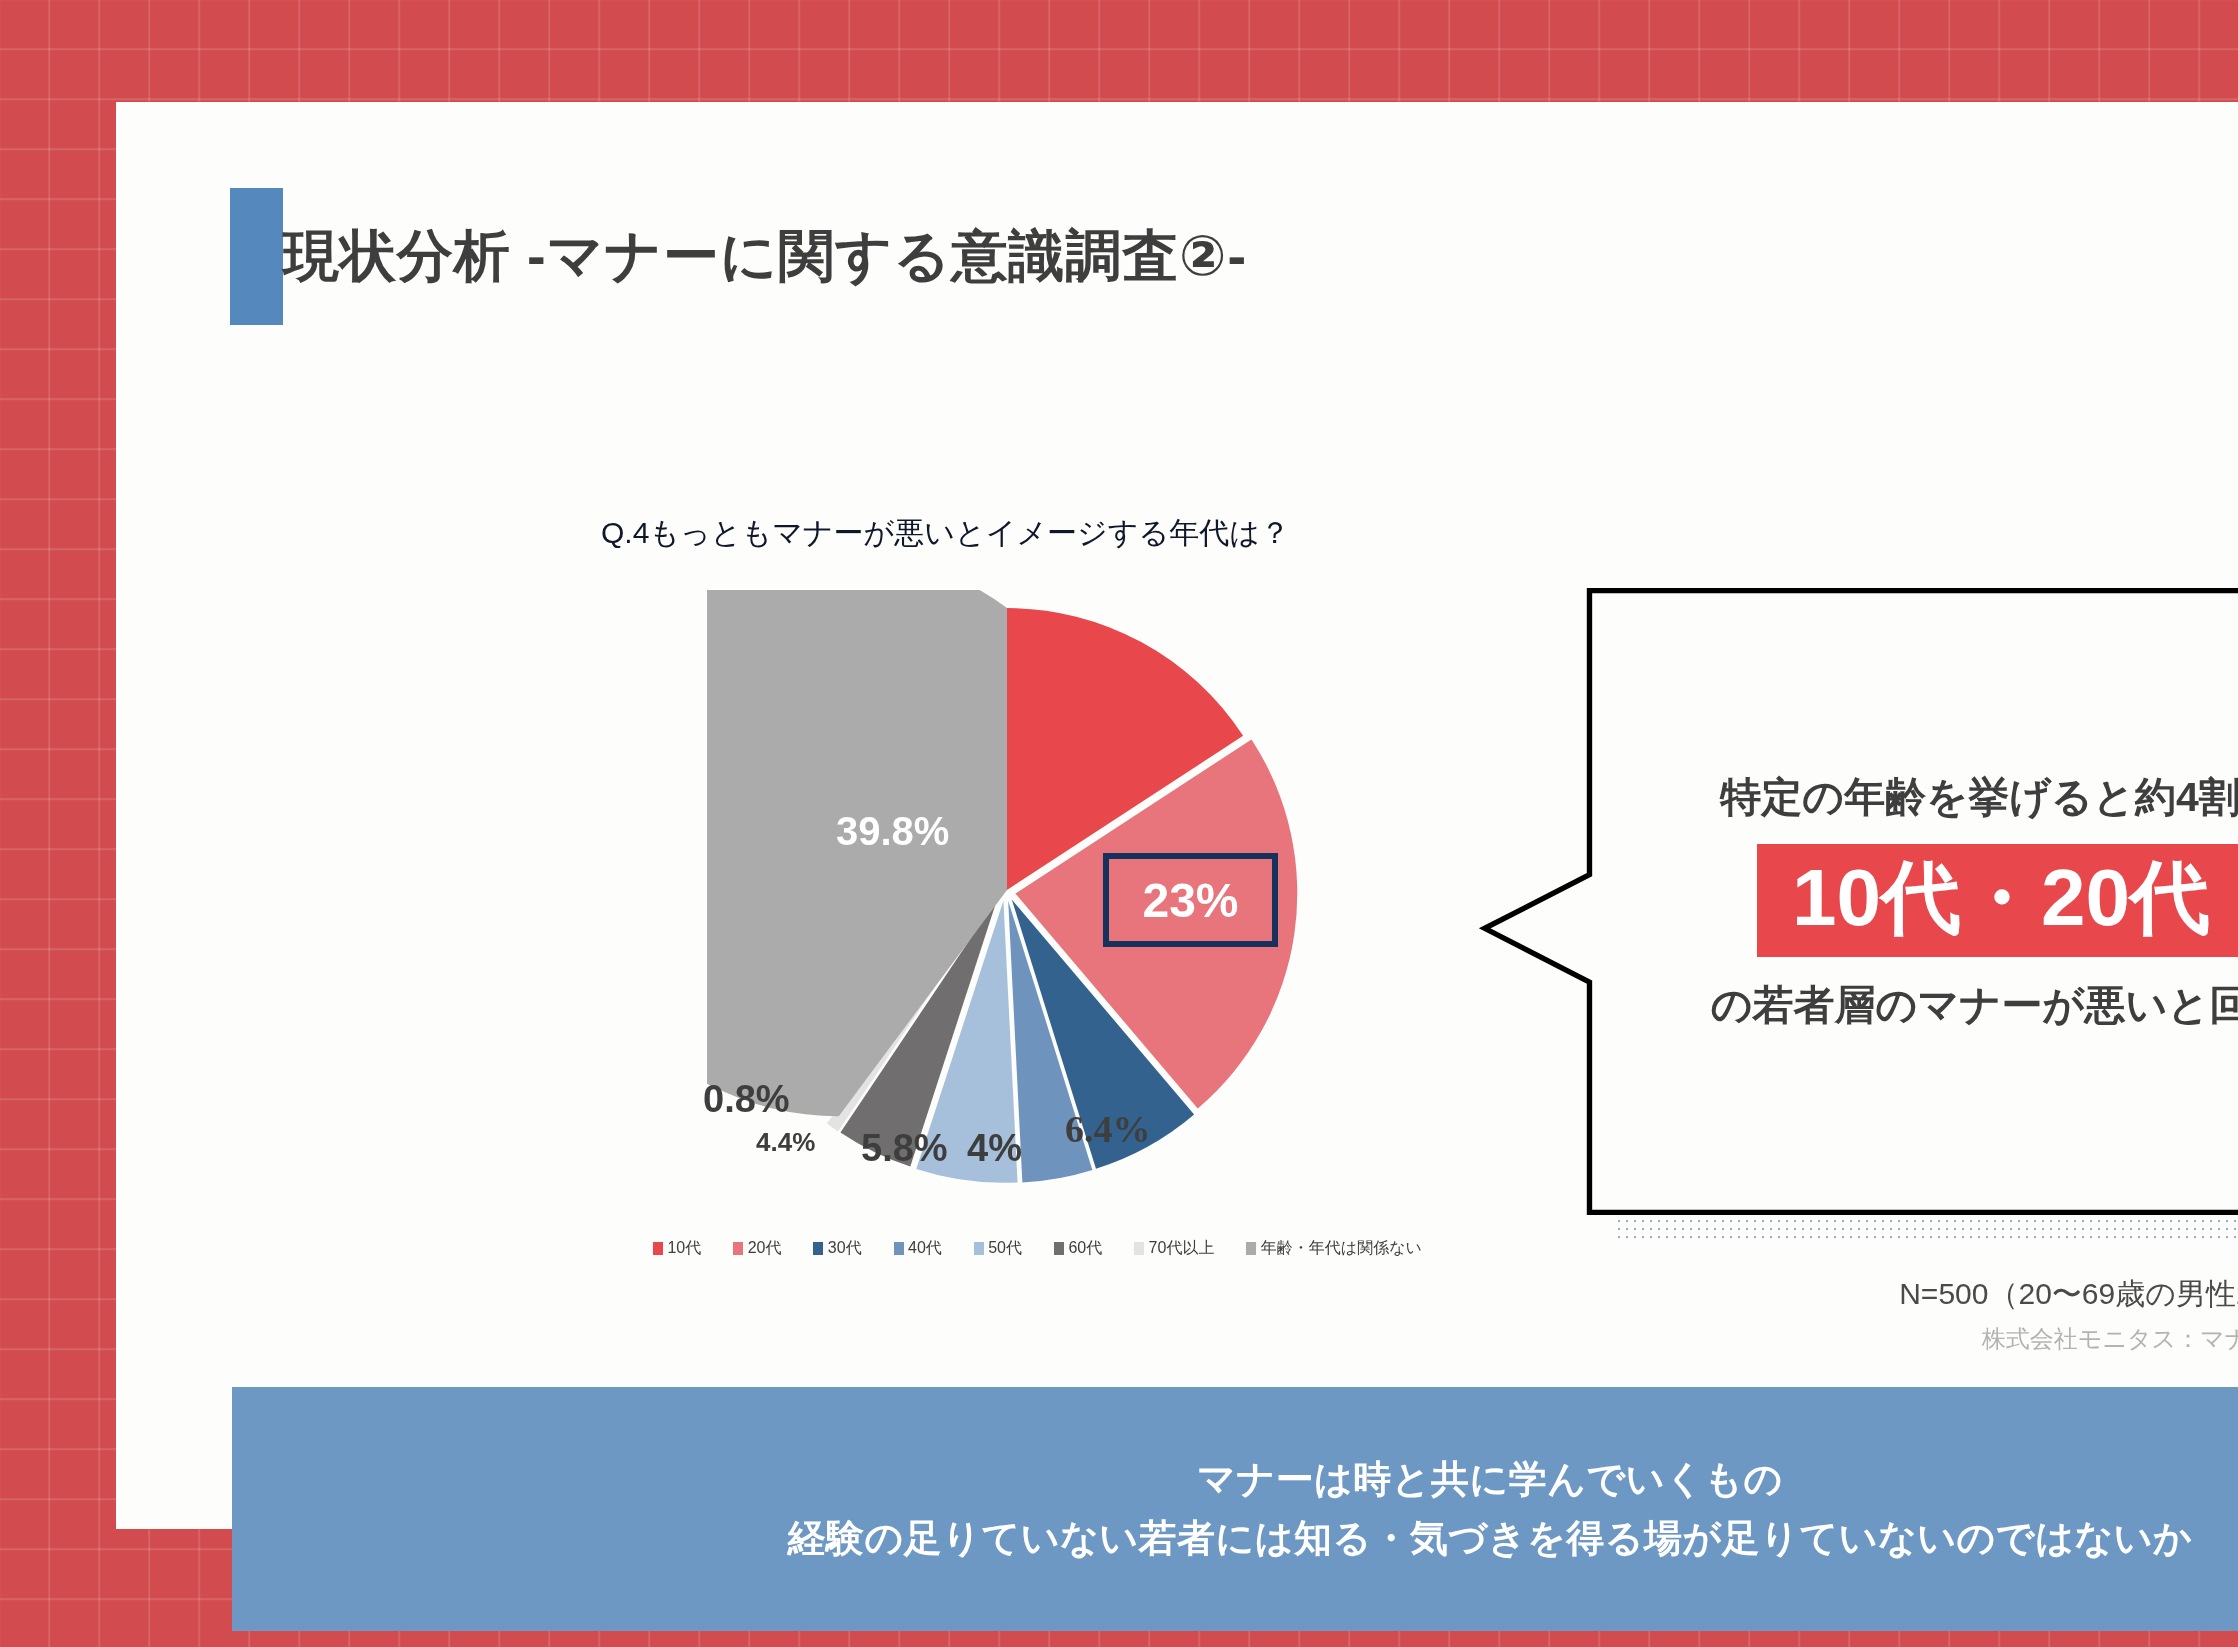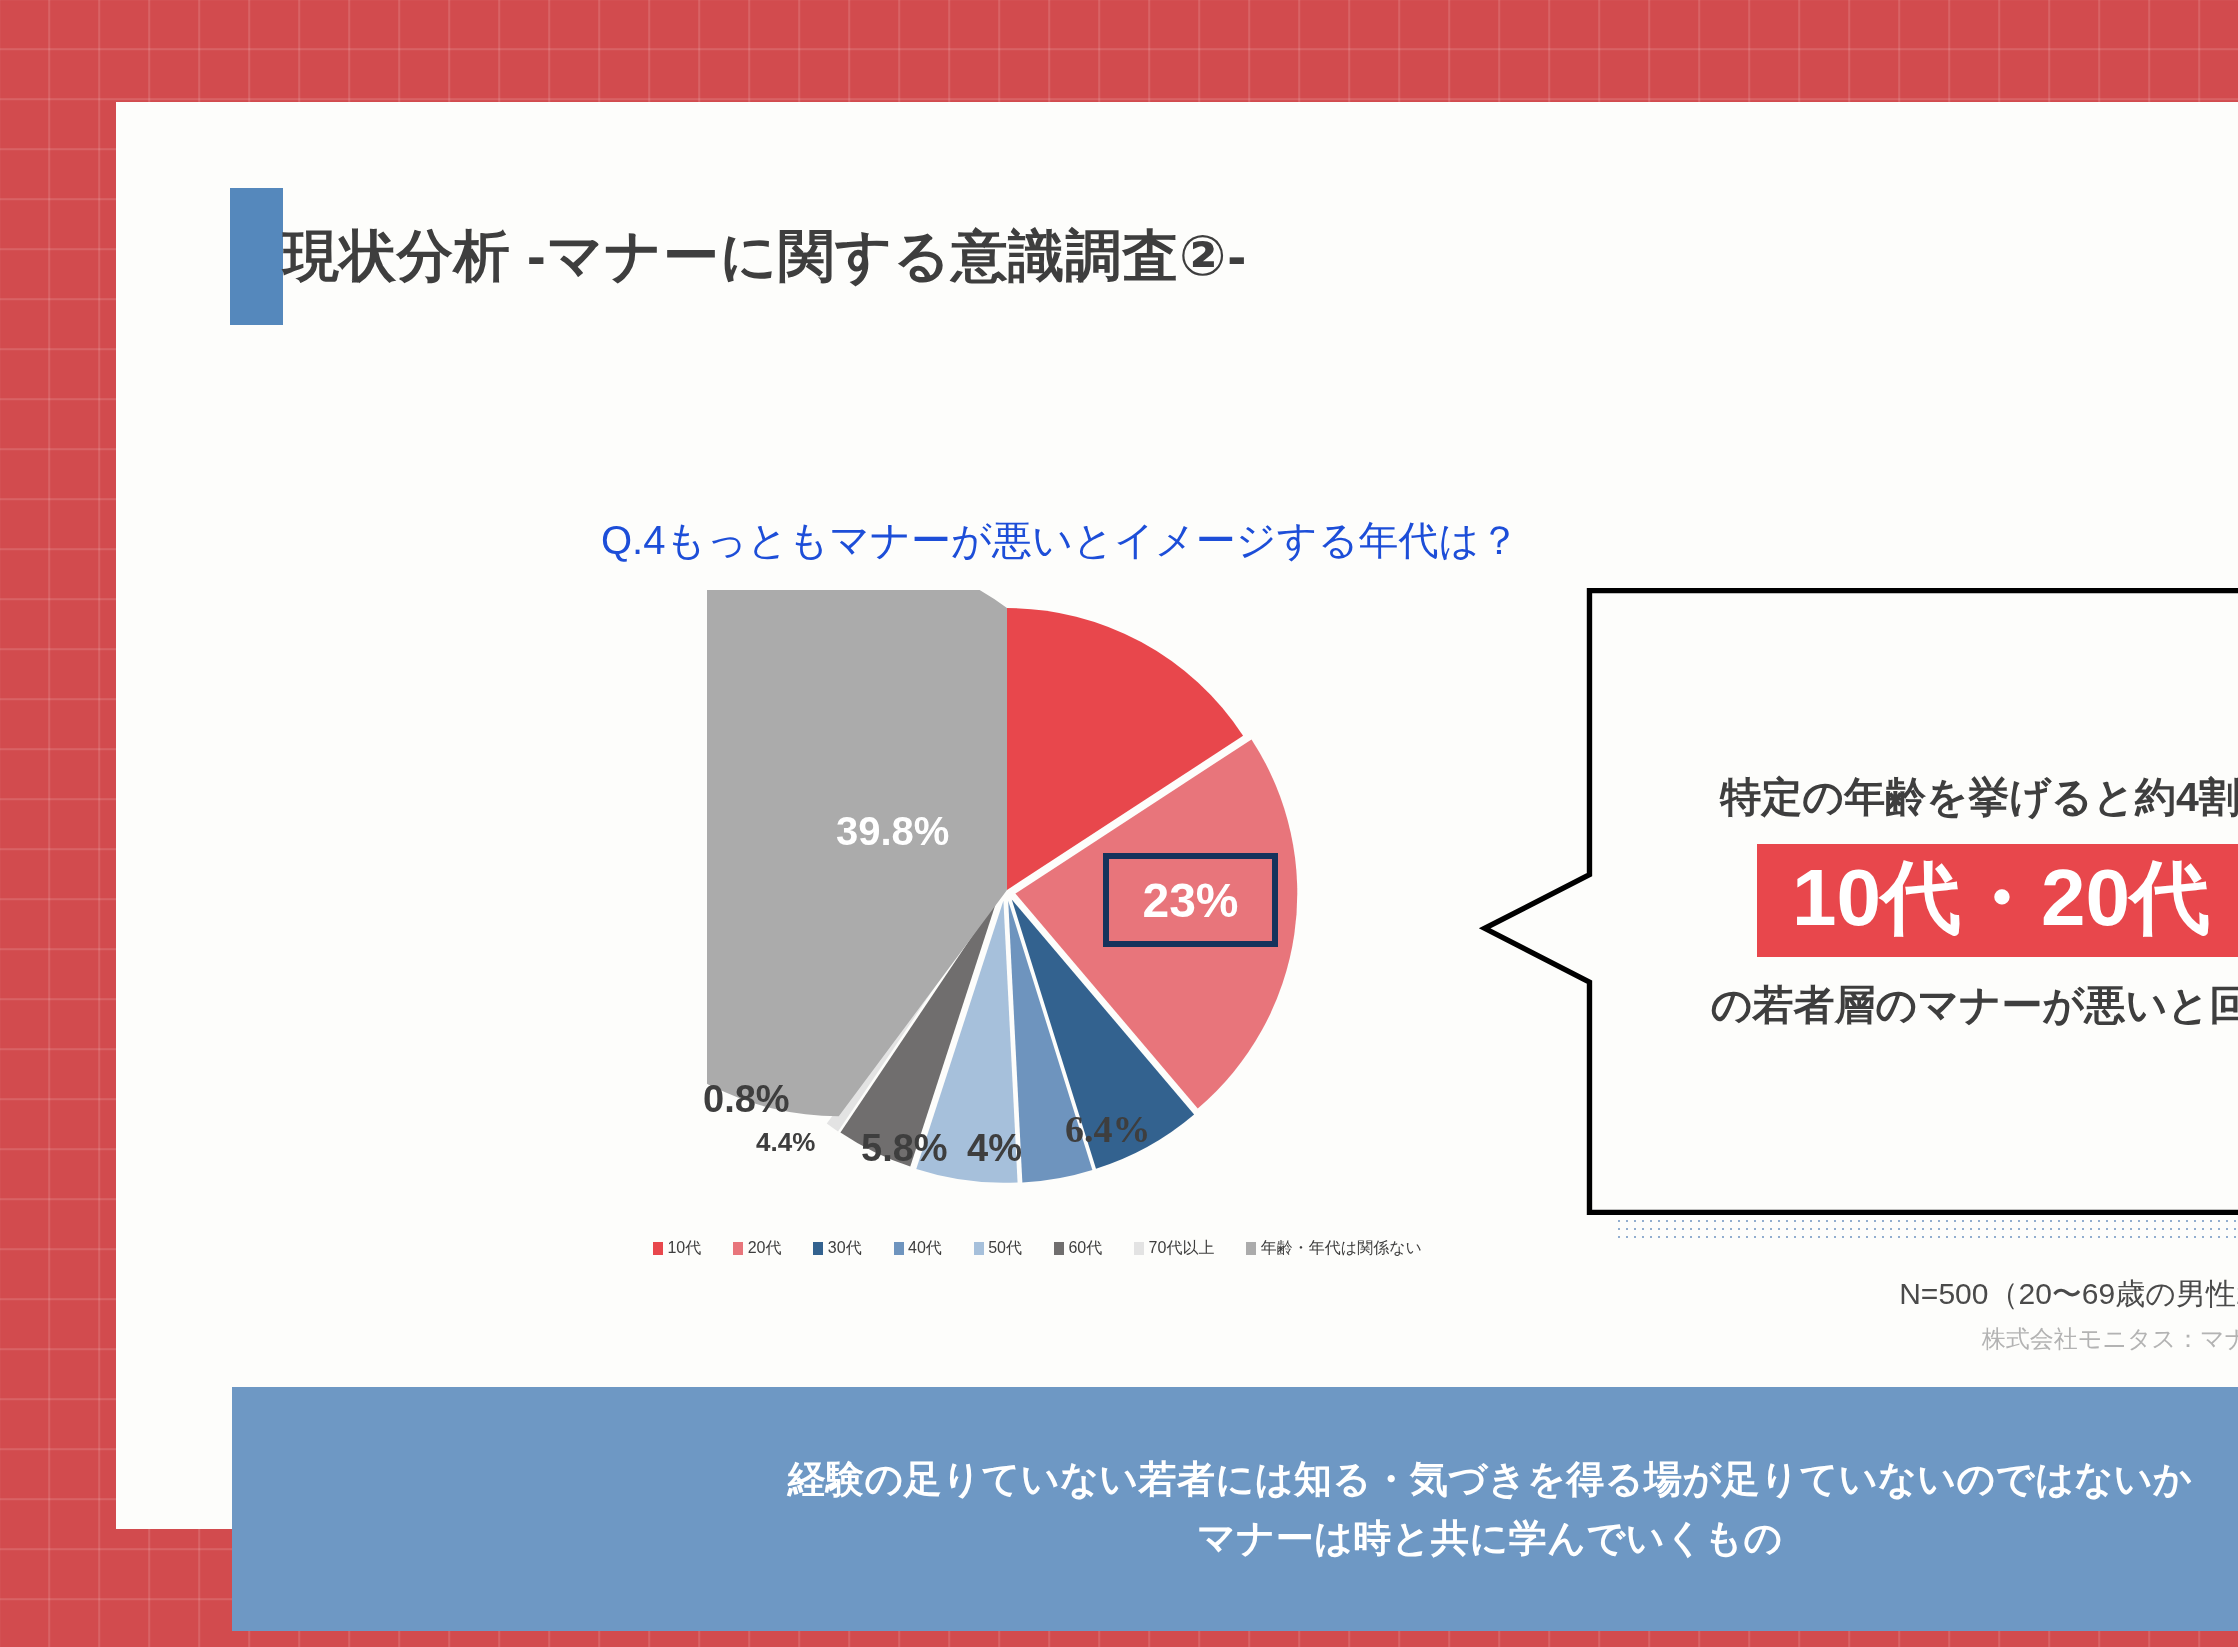--- a/index.html
+++ b/index.html
@@ -22,21 +22,21 @@
   
   .title-row{ position:absolute; left:114px; top:86px; display:flex; align-items:center; }
   .title-bar{ width:53px; height:137px; background:#5588BC; }
   .title-text{
     font-size:56px; font-weight:bold; color:#3E3E3E;
     letter-spacing:0.9px; white-space:nowrap;
   }
   
   .question{
     position:absolute; left:485px; top:411px;
-    font-size:40px; color:#1d4ed8; font-weight:500; white-space:nowrap;
+    font-size:30px; color:#0f172a; font-weight:500; white-space:nowrap;
   }
   
   .pie-wrap{ position:absolute; left:591px; top:488px; width:600px; height:600px; }
   .pie-svg{ width:100%; height:100%; display:block; }
   .pct-label{ position:absolute; font-weight:bold; white-space:nowrap; }
   .pct-39{ left:692px; top:707px; font-size:40px; color:#FFFFFF;margin-left:28px; }
   .pct-08{ left:587px; top:976px; font-size:38px; color:#3E3E3E;text-align:center; }
   .pct-44{ left:640px; top:1025px; font-size:26px; color:#3E3E3E; }
   .pct-58{ left:745px; top:1025px; font-size:38px; color:#3E3E3E; }
   .pct-4 { left:851px; top:1025px; font-size:38px; color:#3E3E3E; }
@@ -187,18 +187,18 @@
       <div class="bub-l1">特定の年齢を挙げると約4割が</div>
       <div class="bub-hl">10代・20代</div>
       <div class="bub-l3">の若者層のマナーが悪いと回答</div>
     </div>
   </div>
 
   <div class="src1">N=500（20〜69歳の男性250人・女性250人）</div>
   <div class="src2">株式会社モニタス：マナーに関する意識調査より</div>
 
   <div class="banner">
+    <div class="banner-line">マナーは時と共に学んでいくもの</div>
     <div class="banner-line">経験の足りていない若者には知る・気づきを得る場が足りていないのではないか</div>
-    <div class="banner-line">マナーは時と共に学んでいくもの</div>
   </div>
 
 </div>
 
 
 </body></html>

